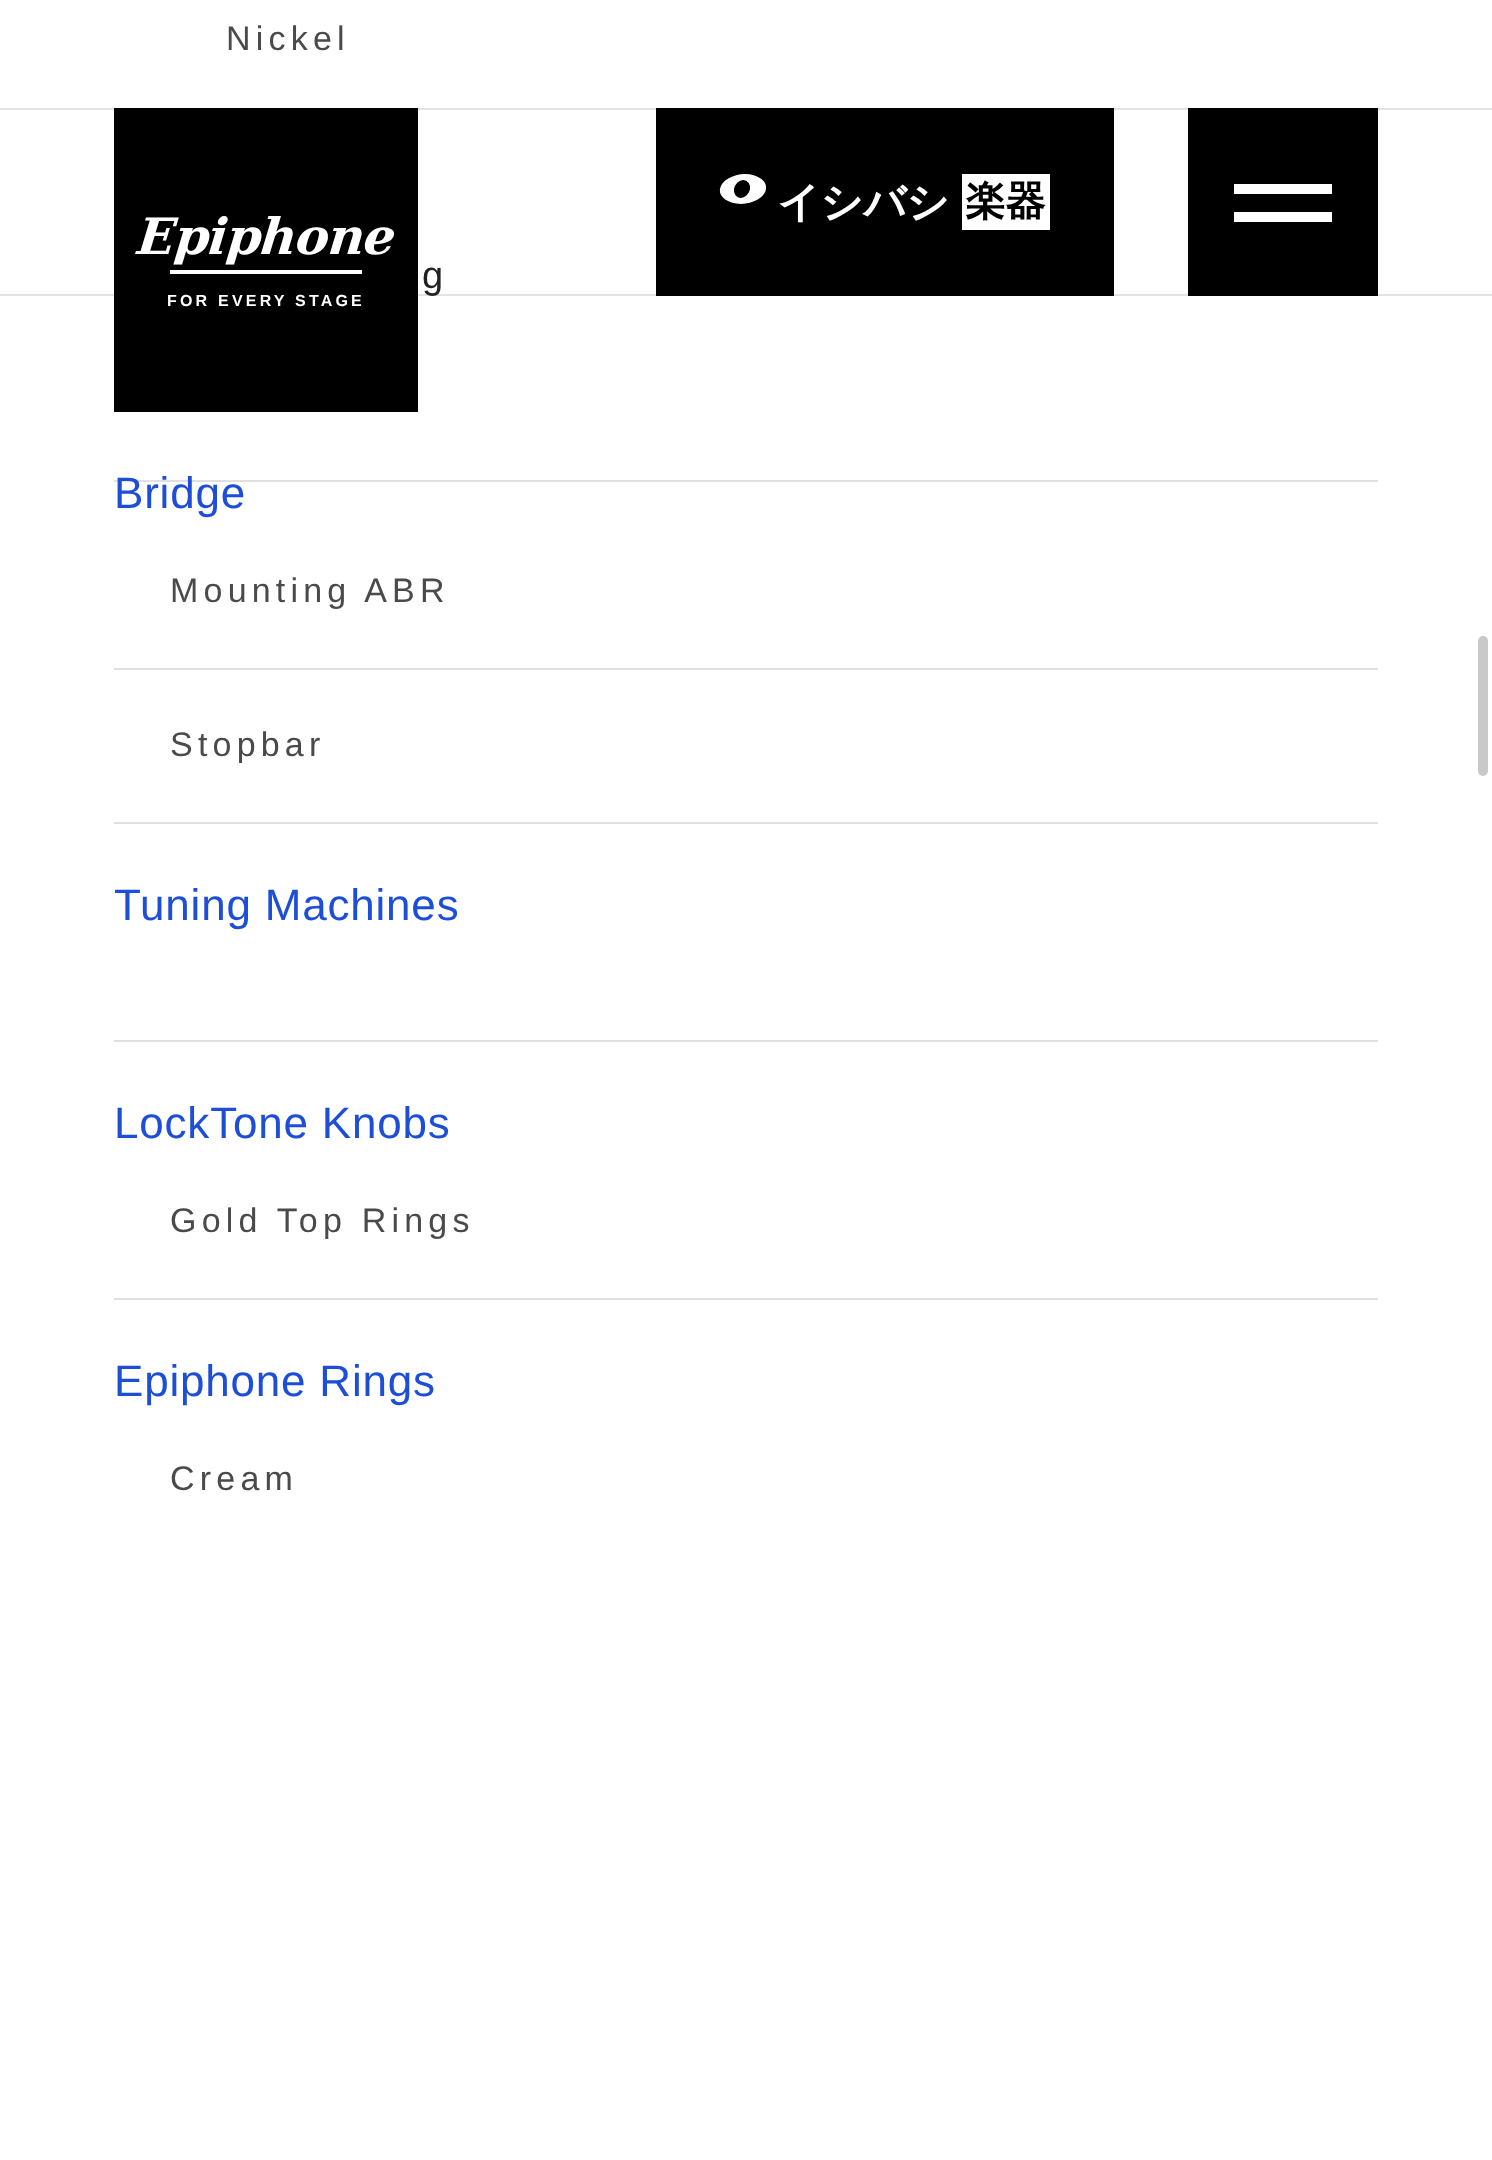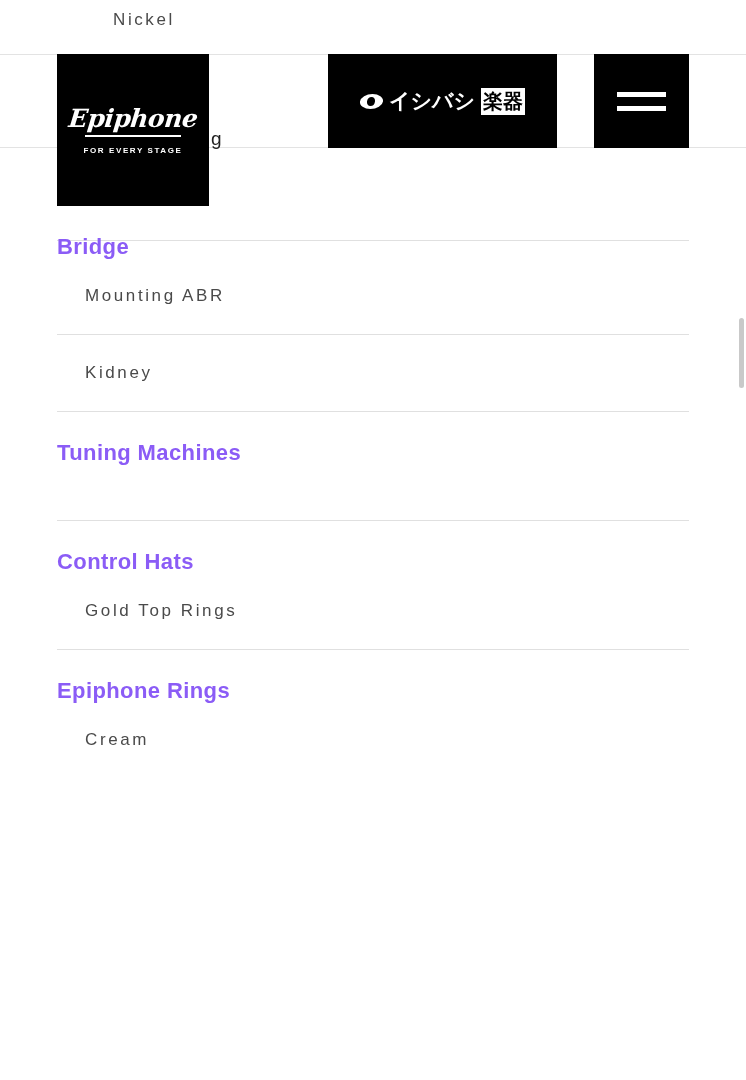--- a/index.html
+++ b/index.html
@@ -93,21 +93,20 @@
     width: 229px;
     height: 94px;
     background: #000000;
     display: flex;
     align-items: center;
     justify-content: center;
     z-index: 5;
   }
   .shop-logo .shop-inner {
     display: flex;
-    align-items: center;
     gap: 6px;
   }
   .shop-logo .eye-mark {
     width: 23px;
     height: 15px;
     border-radius: 50%;
     background: #ffffff;
     position: relative;
     display: inline-block;
     transform: skewX(-8deg);
@@ -183,22 +182,22 @@
     margin: 0 57px;
     border-top: 1px solid #e0e0e0;
     padding-top: 28px;
     padding-bottom: 28px;
   }
   .spec-row:first-child {
     border-top: none;
   }
   .spec-label {
     font-size: 22px;
-    font-weight: bold;
-    color: #8b5cf6;
+    font-weight: normal;
+    color: #1d4ed8;
     letter-spacing: 0.4px;
     margin-bottom: 26px;
   }
   .spec-value {
     font-size: 17px;
     color: #4a4a4a;
     letter-spacing: 2.6px;
     padding-left: 28px;
     font-weight: 400;
   }
@@ -267,29 +266,29 @@
   <div class="list-top-divider"></div>
 
   <div class="spec-list">
 
     <div class="spec-row">
       <div class="spec-label">Bridge</div>
       <div class="spec-value">Mounting ABR</div>
     </div>
 
     <div class="spec-row">
-      <div class="spec-value">Kidney</div>
+      <div class="spec-value">Stopbar</div>
     </div>
 
     <div class="spec-row">
       <div class="spec-label">Tuning Machines</div>
     </div>
 
     <div class="spec-row">
-      <div class="spec-label">Control Hats</div>
+      <div class="spec-label">LockTone Knobs</div>
       <div class="spec-value">Gold Top Rings</div>
     </div>
 
     <div class="spec-row">
       <div class="spec-label">Epiphone Rings</div>
       <div class="spec-value">Cream</div>
     </div>
 
   </div>
 

